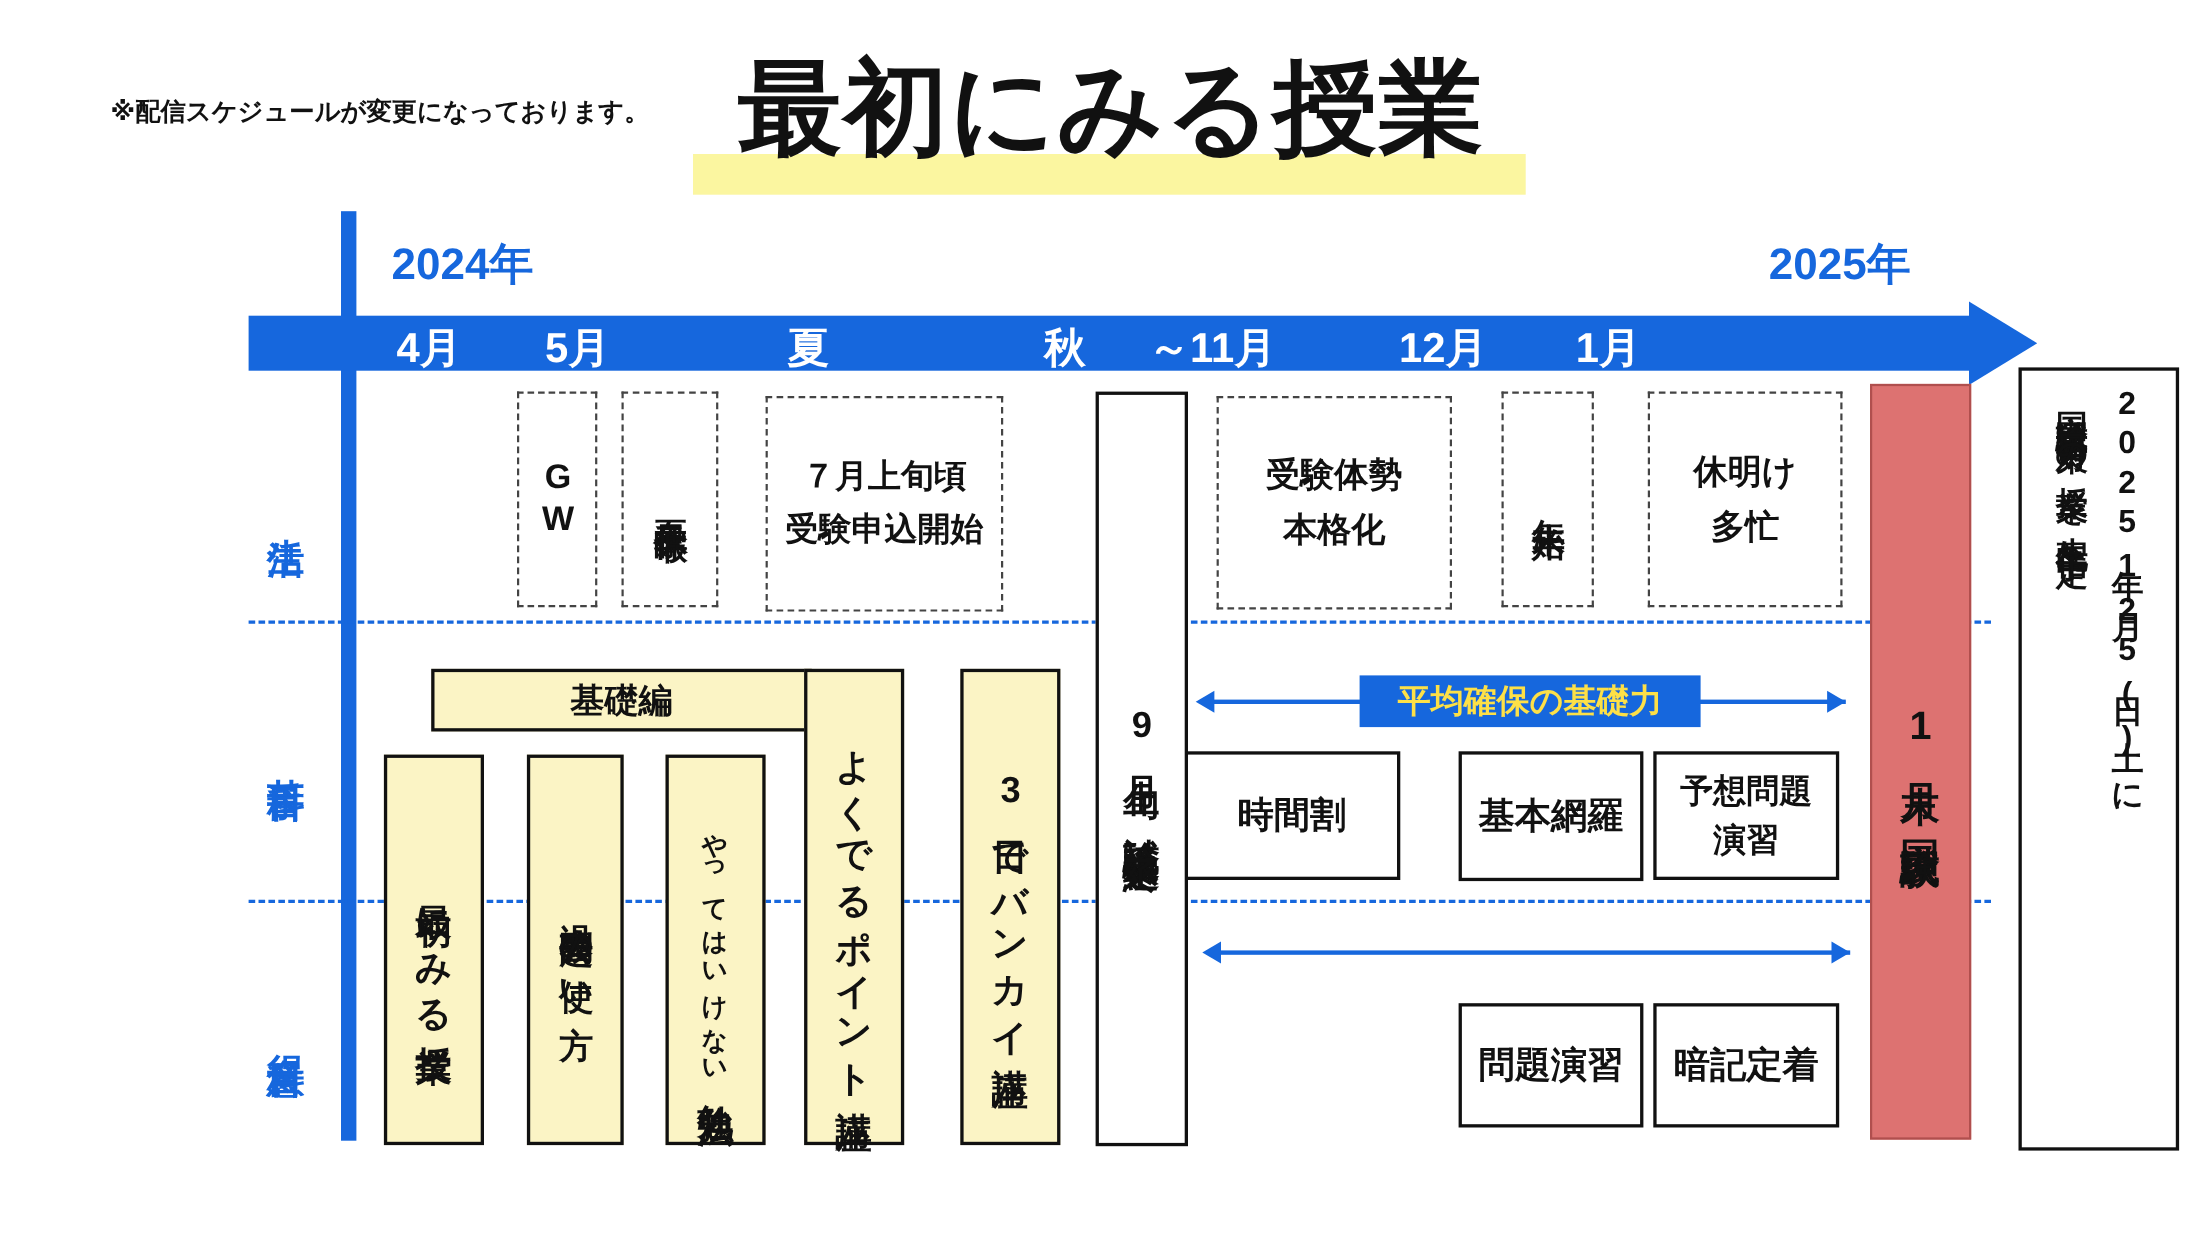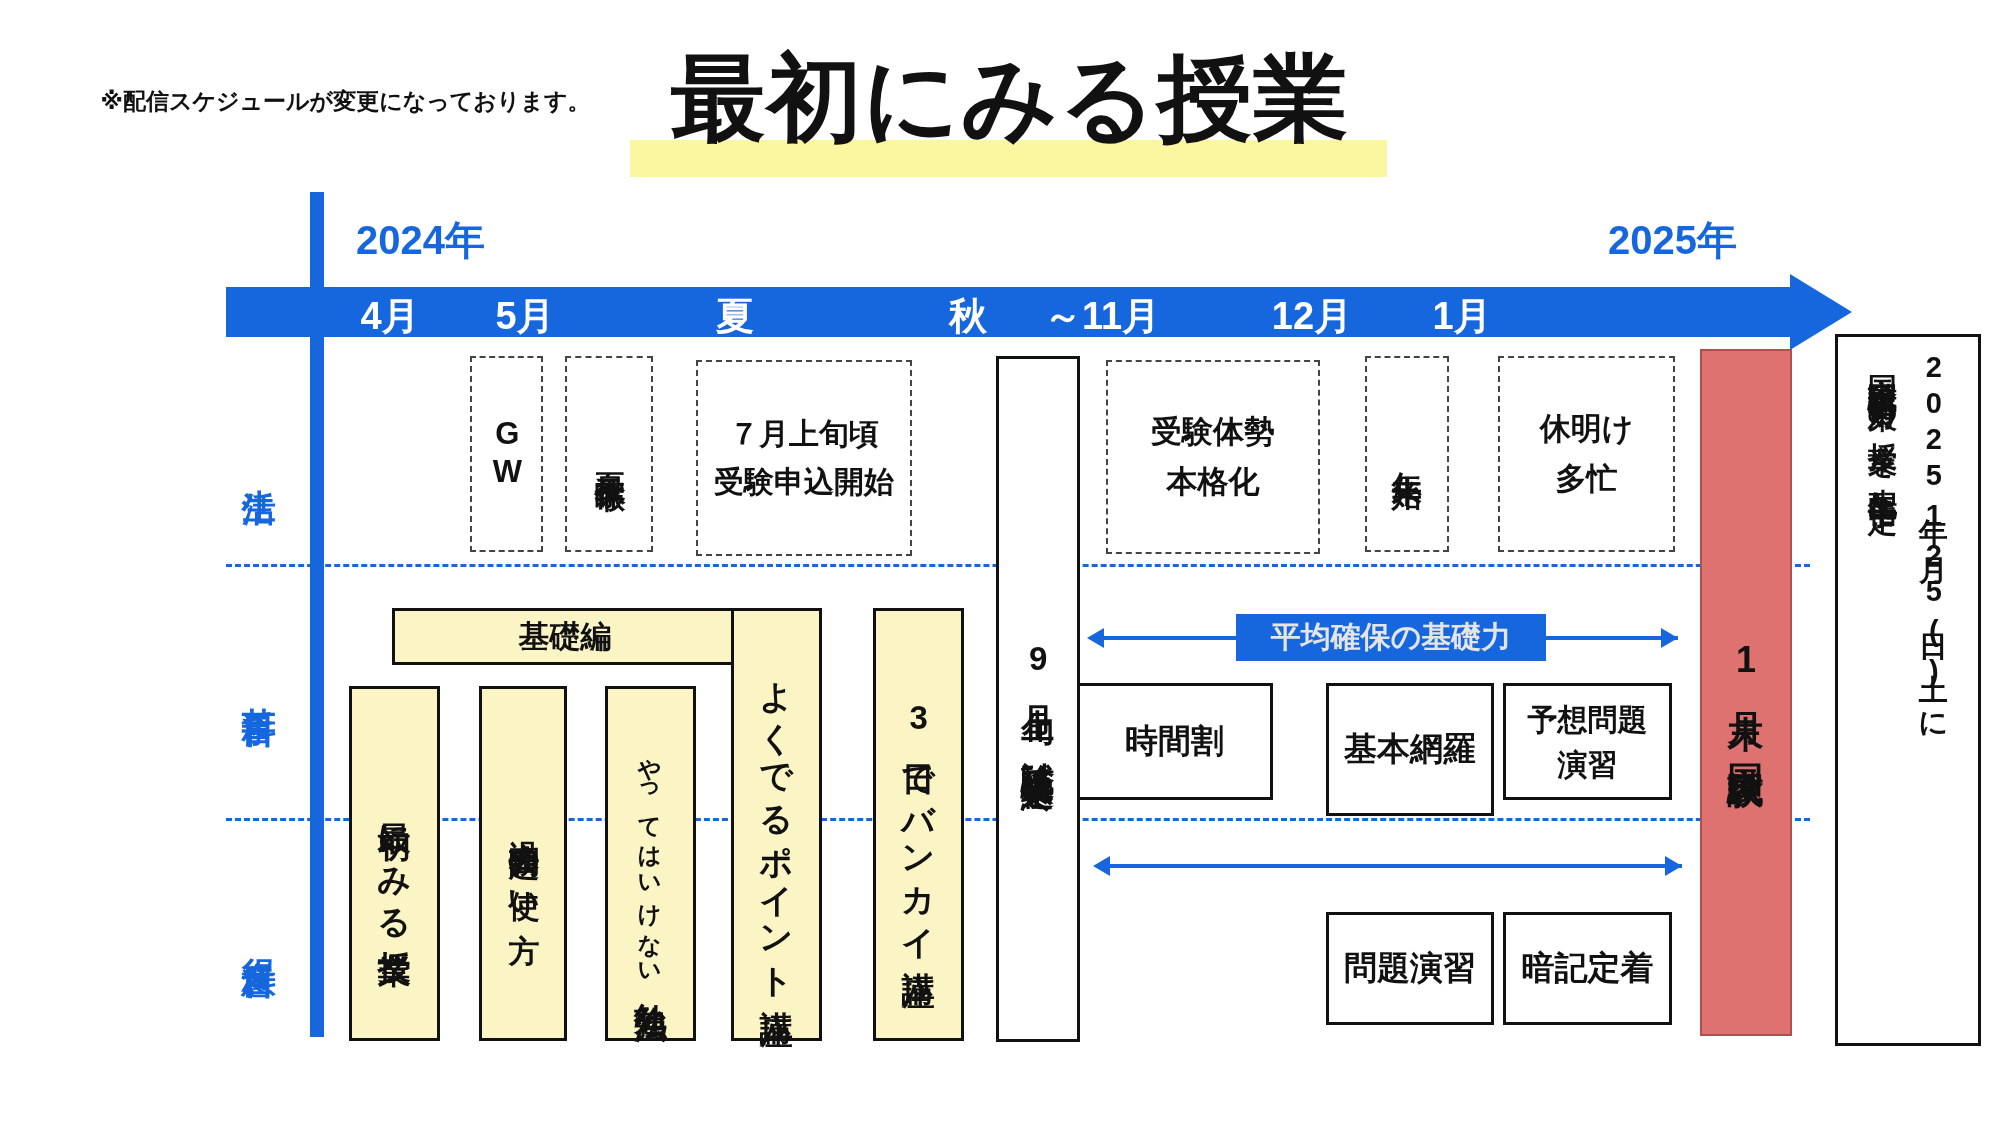--- a/index.html
+++ b/index.html
@@ -11,21 +11,21 @@
   }
   *{box-sizing:border-box;}
   body{margin:0;background:#fff;font-family:"Liberation Sans","DejaVu Sans",sans-serif;font-weight:700;color:var(--ink);}
   .canvas{position:relative;width:2000px;height:1125px;background:#fff;overflow:hidden;}
   .abs{position:absolute;}
   .vwrap{display:flex;align-items:center;justify-content:center;}
   .vtext{writing-mode:vertical-rl;text-orientation:upright;letter-spacing:3px;line-height:1.25;}
   .dashedbox{border:2px dashed #444;background:#fff;display:flex;align-items:center;justify-content:center;text-align:center;}
   .solidbox{border:3px solid #111;background:#fff;display:flex;align-items:center;justify-content:center;text-align:center;}
   .yellowbox{border:3px solid #111;background:var(--box-yellow);display:flex;align-items:center;justify-content:center;text-align:center;}
-  .bluelabel{background:var(--blue);color:#e5e5e5;display:flex;align-items:center;justify-content:center;text-align:center;}
+  .bluelabel{background:var(--blue);color:#fde047;display:flex;align-items:center;justify-content:center;text-align:center;}
   .hline{position:absolute;background:var(--blue);height:4px;}
   .ah-left{position:absolute;width:0;height:0;border-top:10px solid transparent;border-bottom:10px solid transparent;border-right:17px solid var(--blue);}
   .ah-right{position:absolute;width:0;height:0;border-top:10px solid transparent;border-bottom:10px solid transparent;border-left:17px solid var(--blue);}
   .sep{position:absolute;border-top:3px dashed var(--blue);}
   .month{position:absolute;top:291px;transform:translateX(-50%);color:#fff;font-size:38px;}
   .rowlabel{color:var(--blue);font-size:34px;}
   .small{font-size:23px;}
   .gapseg{margin-inline-start:46px;}
 </style>
 </head>
@@ -119,21 +119,21 @@
   <div class="hline" style="left:1091px;top:636px;width:587px;"></div>
   <div class="ah-left" style="left:1087px;top:628px;"></div>
   <div class="ah-right" style="left:1661px;top:628px;"></div>
   <div class="abs bluelabel" style="left:1236px;top:614px;width:310px;height:47px;font-size:30px;">
     <span>平均確保の基礎力</span>
   </div>
 
   <div class="abs solidbox" style="left:1076px;top:683px;width:197px;height:117px;font-size:33px;">
     <span>時間割</span>
   </div>
-  <div class="abs solidbox" style="left:1326px;top:683px;width:168px;height:133px;font-size:33px;">
+  <div class="abs solidbox" style="left:1326px;top:683px;width:168px;height:118px;font-size:33px;">
     <span>基本網羅</span>
   </div>
   <div class="abs solidbox" style="left:1503px;top:683px;width:169px;height:117px;font-size:30px;line-height:1.5;">
     <div>
       <div>予想問題</div>
       <div>演習</div>
     </div>
   </div>
 
   <div class="hline" style="left:1097px;top:864px;width:585px;"></div>

